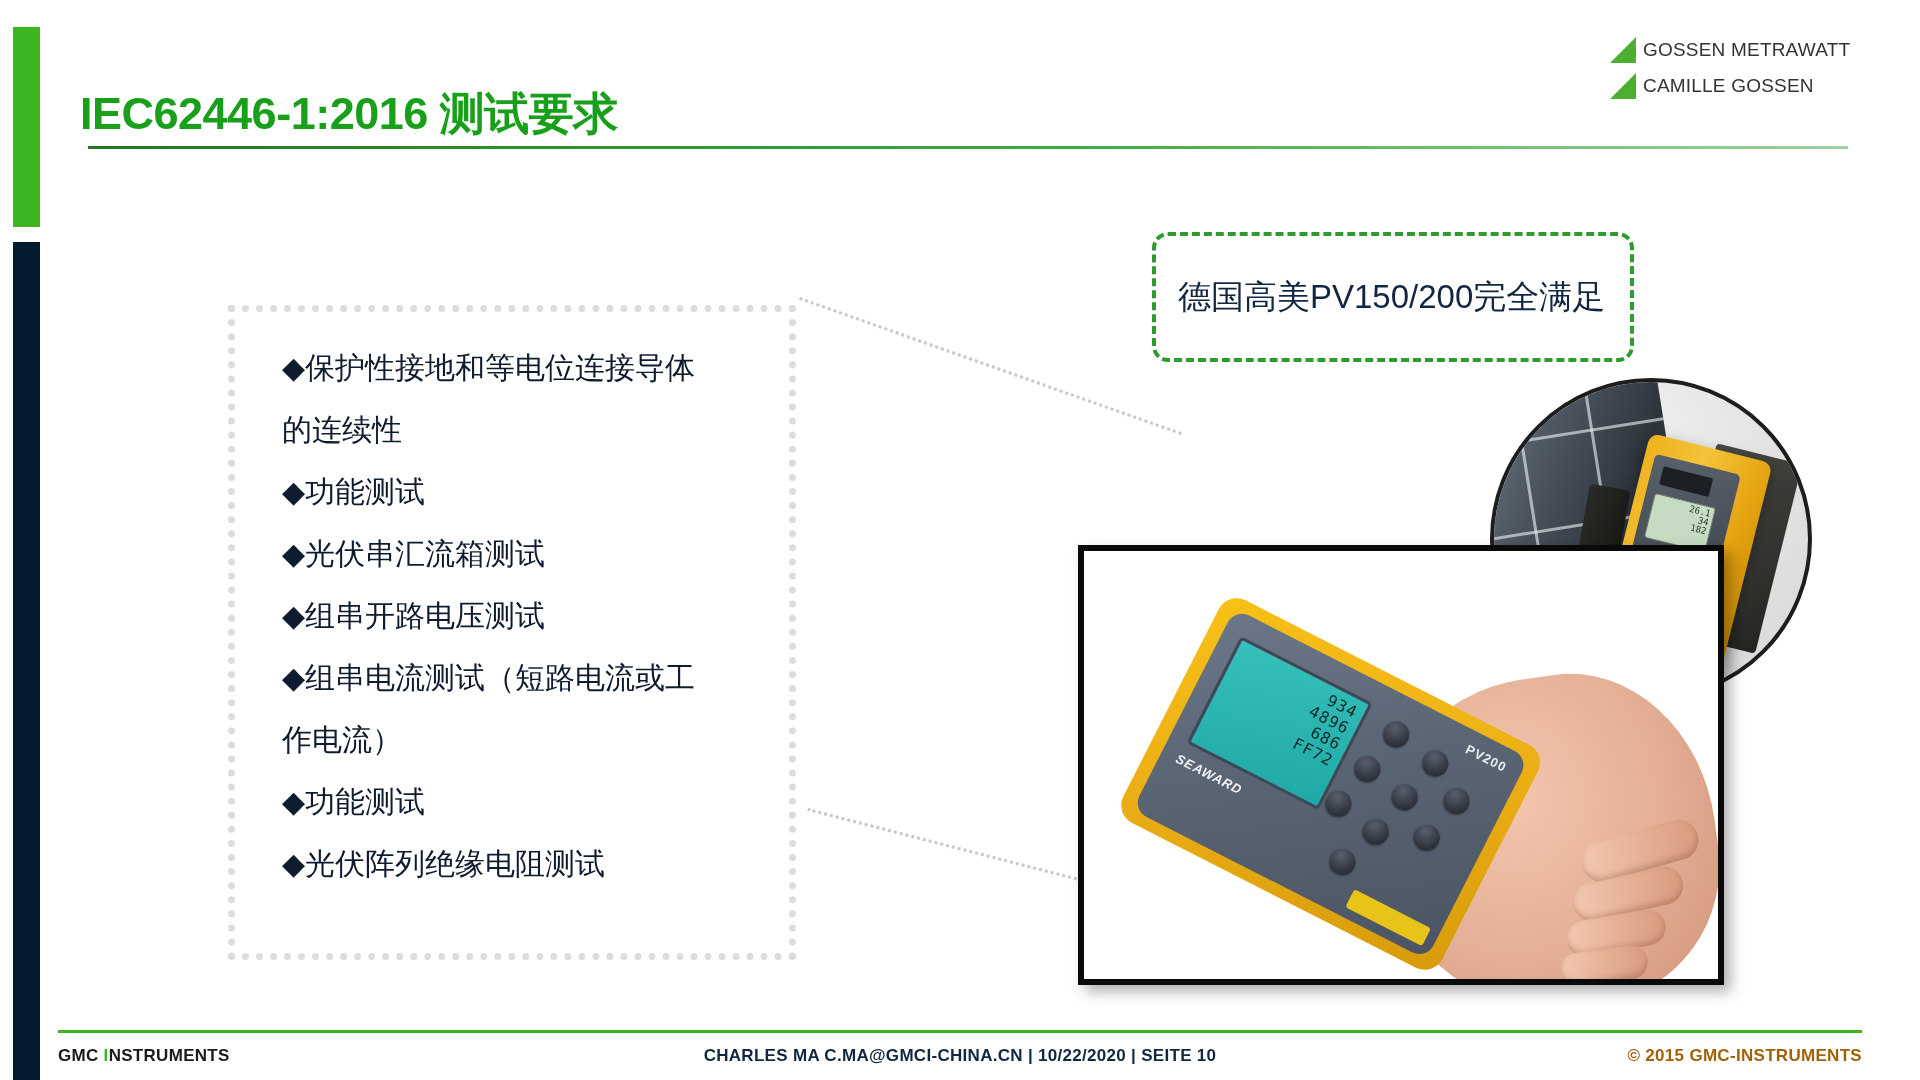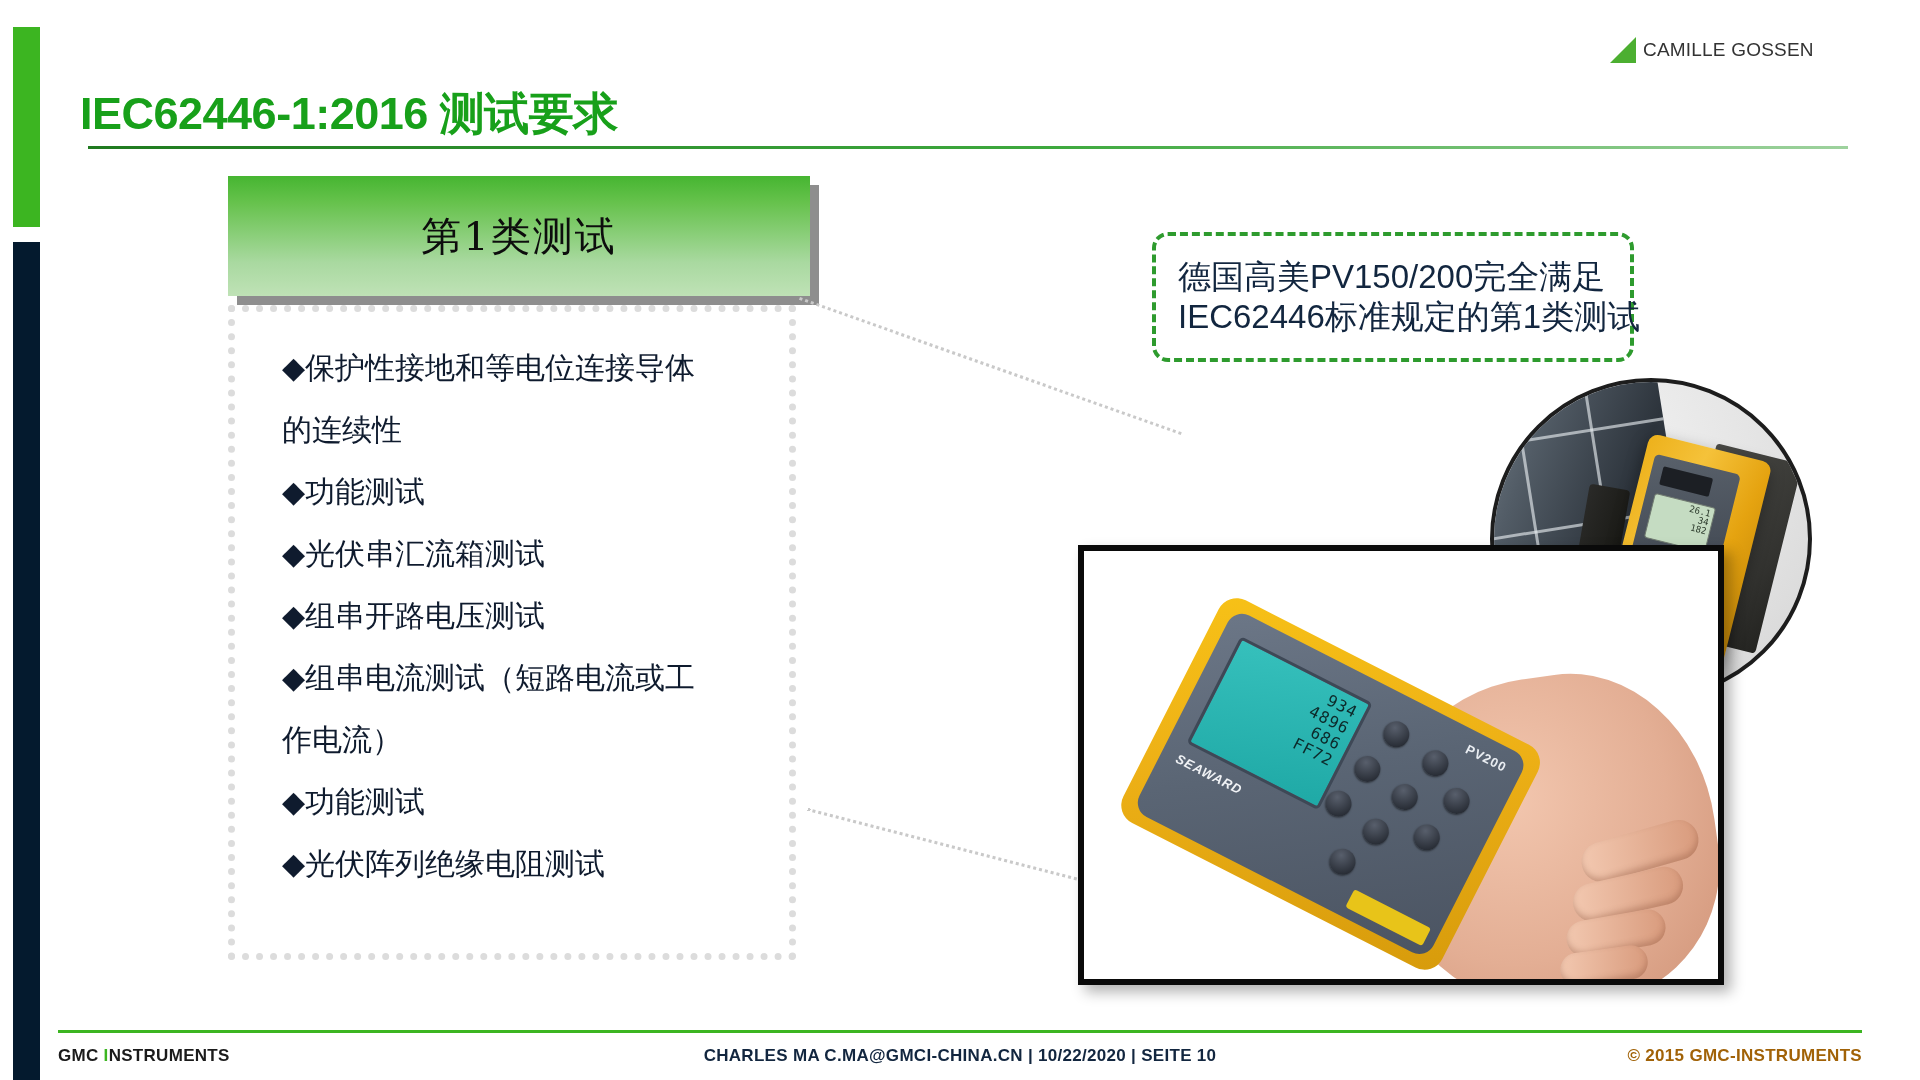--- a/index.html
+++ b/index.html
@@ -291,51 +291,48 @@
 
   <div class="edge-bar-green"></div>
   <div class="edge-bar-navy"></div>
 
   <div class="title">IEC62446-1:2016 测试要求</div>
   <div class="title-rule"></div>
 
   <div class="logo">
     <div class="logo-row">
       <span class="logo-tri"></span>
+      <span class="logo-txt">GOSSEN METRAWATT</span>
+    </div>
+    <div class="logo-row">
+      <span class="logo-tri"></span>
       <span class="logo-txt">CAMILLE GOSSEN</span>
     </div>
   </div>
 
-  <div class="cat-box-wrap">
-    <div class="cat-box-shadow"></div>
-    <div class="cat-box">
-      <span class="cat-box-label">第1类测试</span>
-    </div>
-  </div>
 
   <div class="dot-box"></div>
 
   <div class="bullets">
     <div class="bullet-line">◆保护性接地和等电位连接导体
 的连续性</div>
     <div class="bullet-line">◆功能测试</div>
     <div class="bullet-line">◆光伏串汇流箱测试</div>
     <div class="bullet-line">◆组串开路电压测试</div>
     <div class="bullet-line">◆组串电流测试（短路电流或工
 作电流）</div>
     <div class="bullet-line">◆功能测试</div>
     <div class="bullet-line">◆光伏阵列绝缘电阻测试</div>
   </div>
 
   <div class="conn conn-top"></div>
   <div class="conn conn-bot"></div>
 
   <div class="callout">
     <div class="callout-line">德国高美PV150/200完全满足</div>
-    <div class="callout-line">IEC62446标准规定的第1类测试</div>
   </div>
 
   <div class="circle-photo">
     <div class="cp-panel">
       <div class="cp-cell" style="left:0;top:18%;width:100%;height:3px;"></div>
       <div class="cp-cell" style="left:0;top:44%;width:100%;height:3px;"></div>
       <div class="cp-cell" style="left:0;top:70%;width:100%;height:3px;"></div>
       <div class="cp-cell" style="left:30%;top:0;width:3px;height:100%;"></div>
       <div class="cp-cell" style="left:64%;top:0;width:3px;height:100%;"></div>
     </div>

